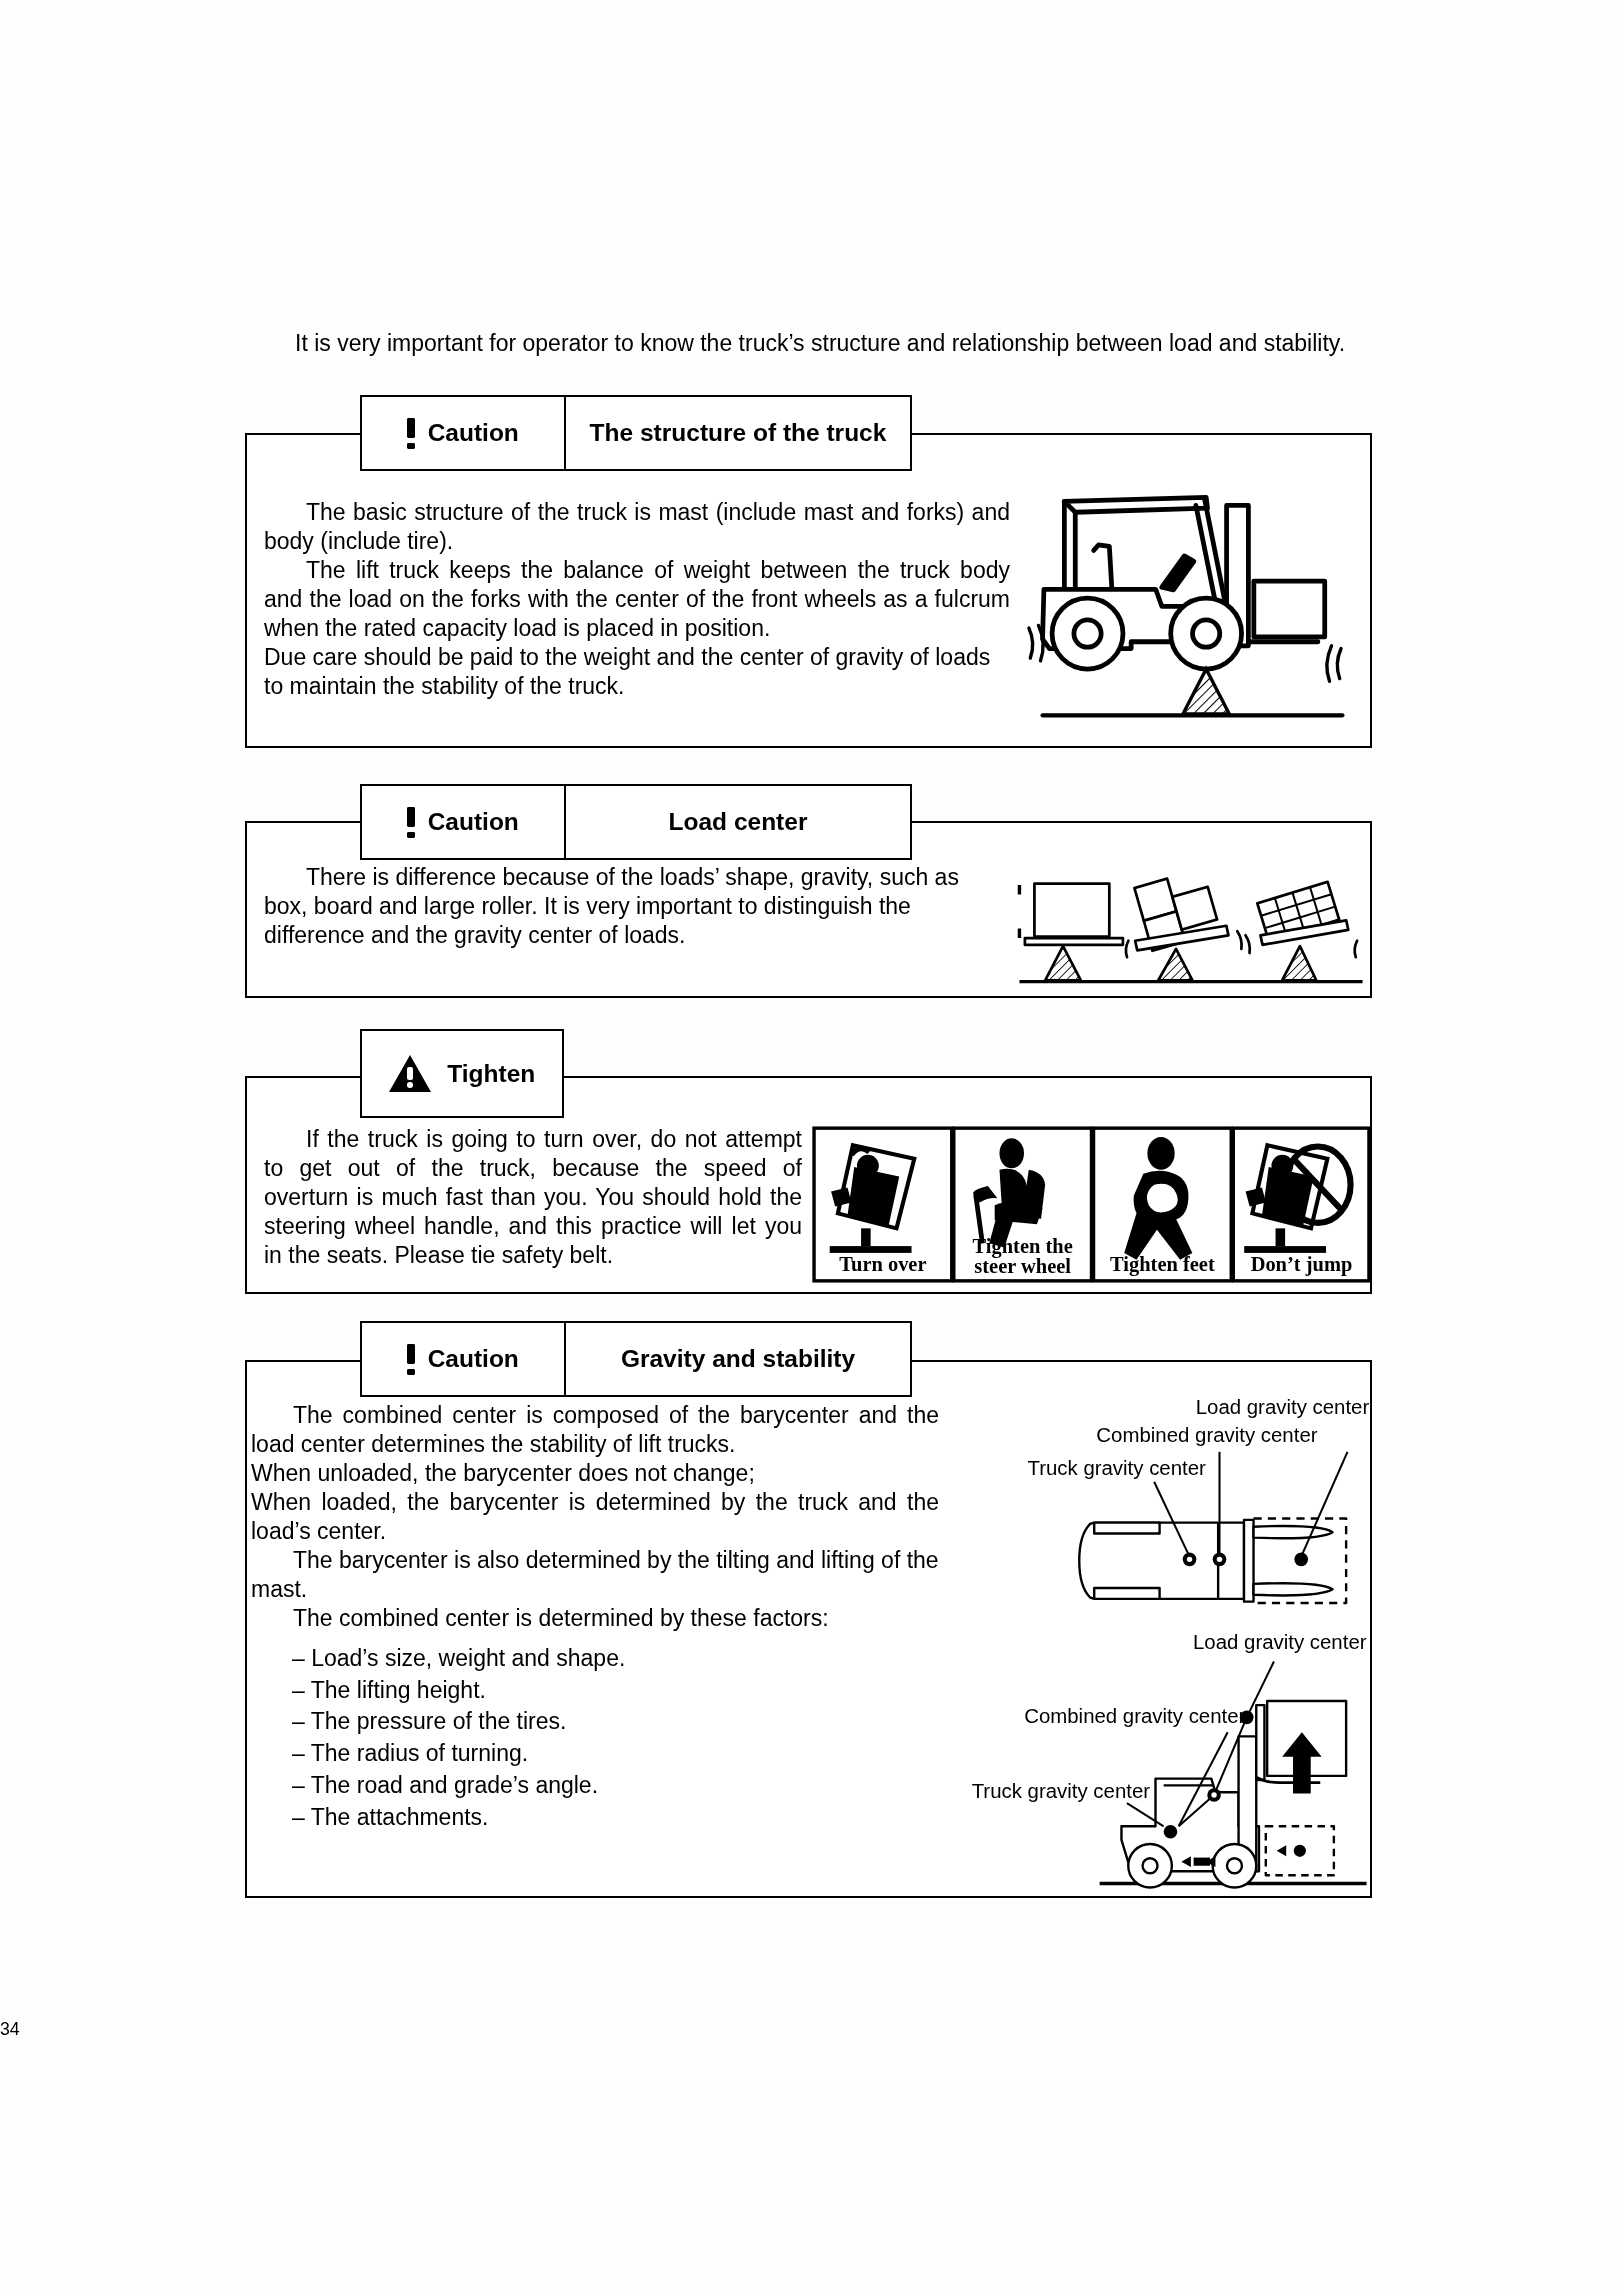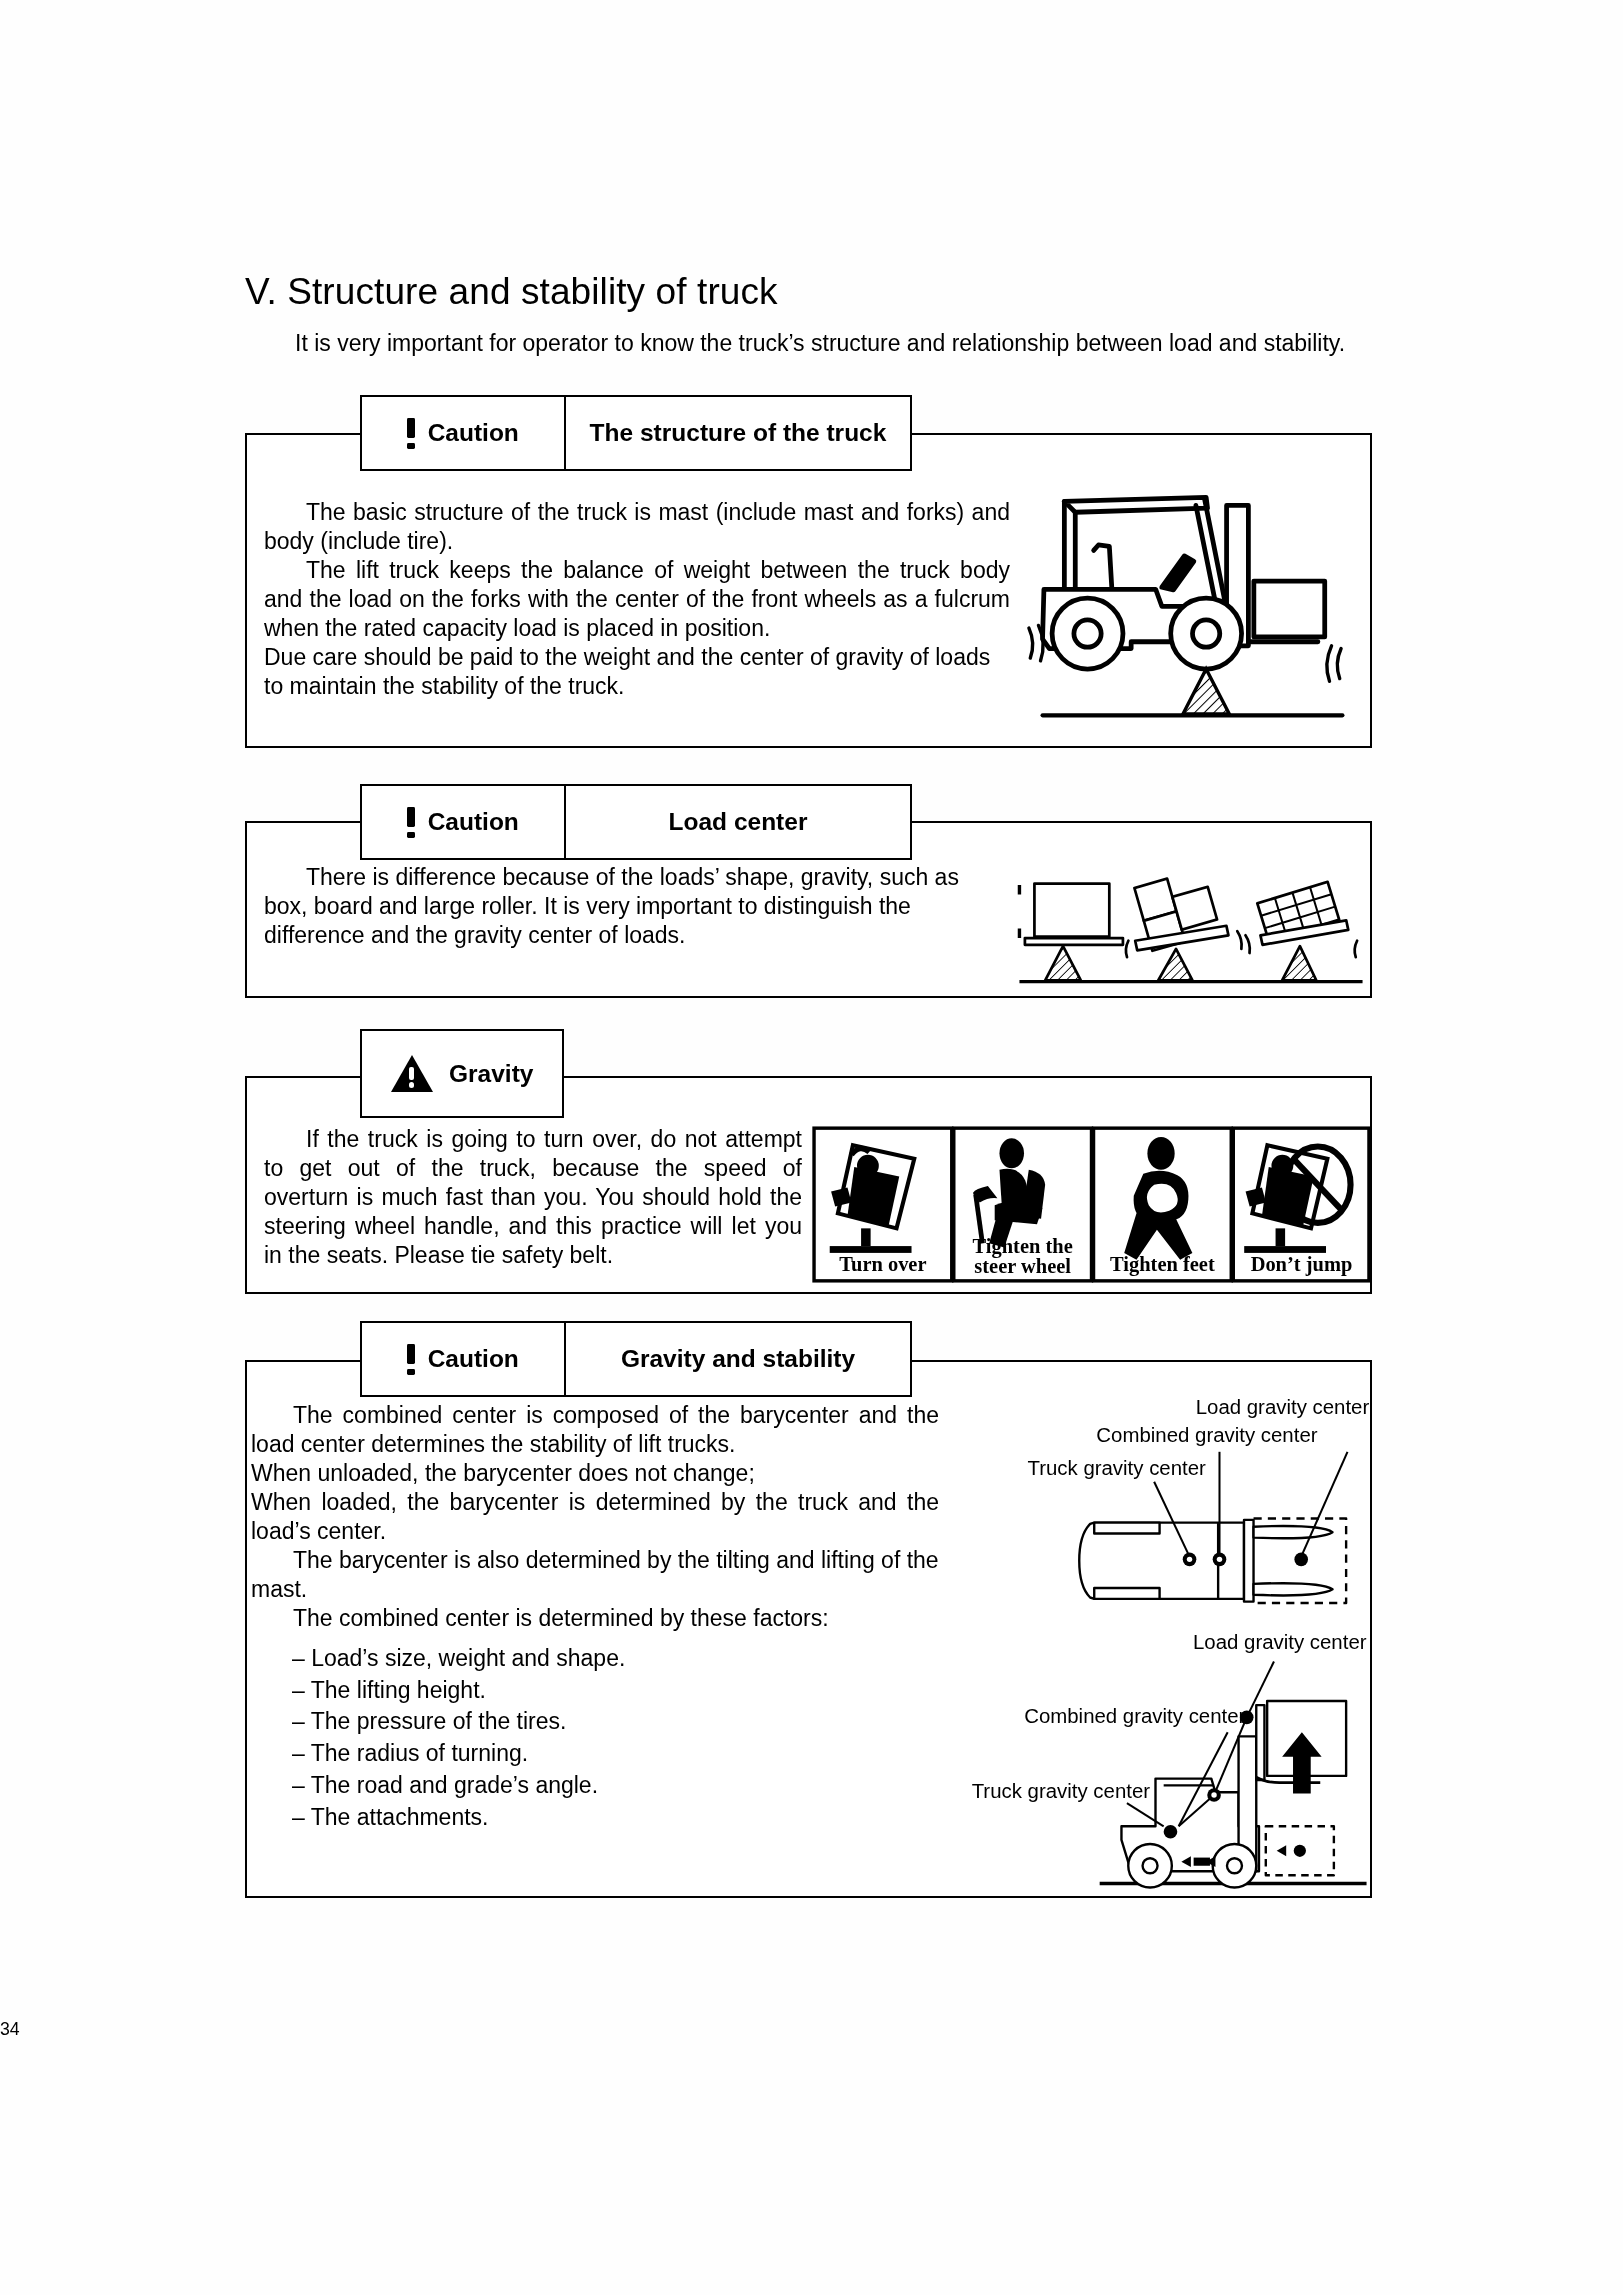--- a/index.html
+++ b/index.html
@@ -173,21 +173,20 @@
     font-size: 30px;
     fill: #000;
   }
 </style>
 </head>
 <body>
 
 <div class="page">
 <div class="sheet">
 
-  <div class="doc-title">V. Structure and stability of truck</div>
   <div class="intro">It is very important for operator to know the truck’s structure and relationship between load and stability.</div>
 
   <div class="callout" style="left:245px; top:433px; width:1127px; height:315px;"></div>
 
   <div class="callout-header" style="left:360px; top:395px; width:552px; height:76px;">
     <div class="hdr-cell left" style="width:204px;">
       <span class="bang-icon"></span>
       <span>Caution</span>
     </div>
     <div class="hdr-cell right" style="width:344px;">
@@ -310,21 +309,21 @@
 
   <div class="callout" style="left:245px; top:1076px; width:1127px; height:218px;"></div>
 
   <div class="callout-header" style="left:360px; top:1029px; width:204px; height:89px;">
     <div class="hdr-cell left" style="width:200px; border-right:none;">
       <span class="warn-tri">
         <span class="tri"></span>
             <span class="mark1"></span>
             <span class="mark2"></span>
       </span>
-      <span>Gravity</span>
+      <span>Tighten</span>
     </div>
   </div>
 
   <div class="body-text" style="left:264px; top:1125px; width:538px;">
     <p class="ind">If the truck is going to turn over, do not attempt to get out of the truck, because the speed of overturn is much fast than you. You should hold the steering wheel handle, and this practice will let you in the seats. Please tie safety belt.</p>
   </div>
 
   <div class="figure" style="left:812px; top:1126px;">
     <svg width="559" height="157" viewBox="0 0 820 230">
       <g fill="none" stroke="#000" stroke-width="5">

